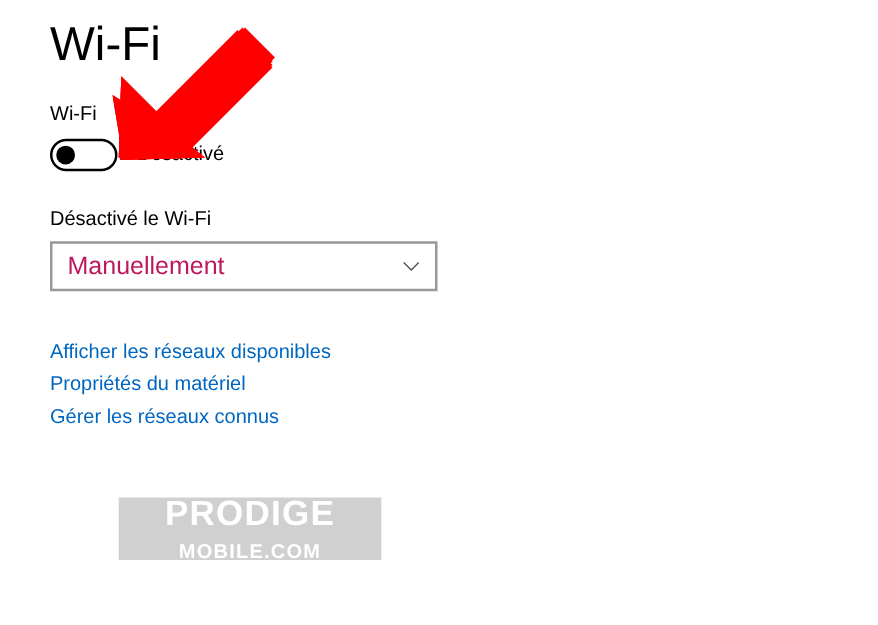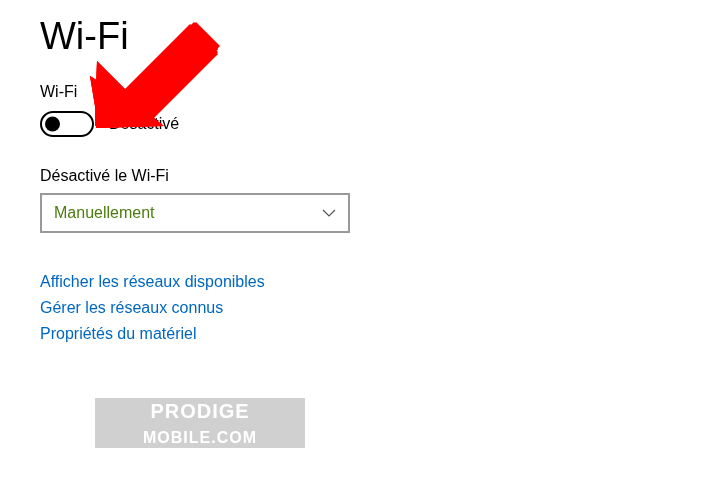--- a/index.html
+++ b/index.html
@@ -67,22 +67,22 @@
       border: 2px solid #999;
       background: #fff;
       display: flex;
       align-items: center;
       justify-content: space-between;
       padding: 0 12px;
       cursor: pointer;
       margin-bottom: 40px;
     }
     .dropdown-value {
-      font-size: 16px;
-      color: #4d7c0f;
+      font-size: 20px;
+      color: #be185d;
     }
     .chevron {
       width: 14px;
       height: 14px;
     }
     .chevron svg {
       width: 100%;
       height: 100%;
     }
     .link-list {
@@ -117,21 +117,21 @@
       flex-direction: column;
       align-items: center;
       justify-content: center;
       font-family: Arial, sans-serif;
       font-weight: bold;
       color: #fff;
       letter-spacing: 1px;
       pointer-events: none;
     }
     .watermark-top {
-      font-size: 20px;
+      font-size: 28px;
       line-height: 1;
       text-align: right;
     }
     .watermark-bottom {
       font-size: 16px;
       line-height: 1;
       margin-top: 9px;
     }
   </style>
 </head>
@@ -154,22 +154,22 @@
   <span class="dropdown-value">Manuellement</span>
   <span class="chevron">
     <svg viewBox="0 0 14 14">
         <path d="M1 4 L7 10 L13 4" fill="none" stroke="#555" stroke-width="1.2"></path>
       </svg>
   </span>
 </div>
 
 <div class="link-list">
   <a class="link-item">Afficher les réseaux disponibles</a>
+  <a class="link-item">Propriétés du matériel</a>
   <a class="link-item">Gérer les réseaux connus</a>
-  <a class="link-item">Propriétés du matériel</a>
 </div>
 
 <div class="arrow-annotation">
   <svg viewBox="0 0 130 115">
     <polygon points="8,108 0,60 30,80 100,10 128,38 58,108" fill="#ff0000"></polygon>
     <polygon points="8,108 48,98 58,108" fill="#ff0000"></polygon>
     <polygon points="8,108 0,60 30,80 58,108 48,98" fill="#ff0000"></polygon>
 
     <path d="M 8 108 L 0 60 L 30 78 L 100 8 L 128 36 L 58 106 L 48 98 Z" fill="#ff0000"></path>
     <path d="M 8 108 L 48 98 L 58 106 Z" fill="#ff0000"></path>

